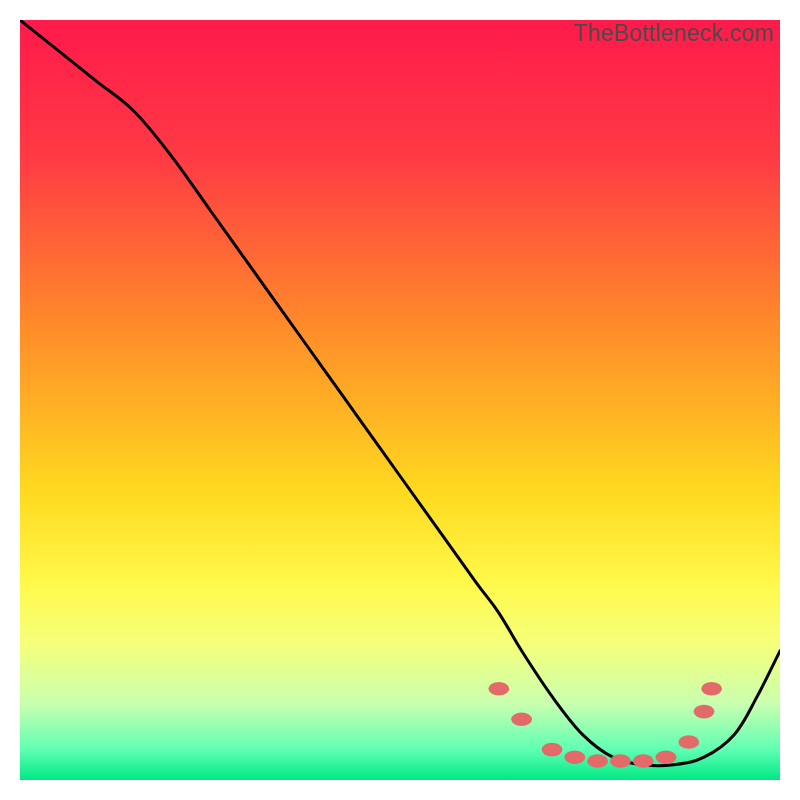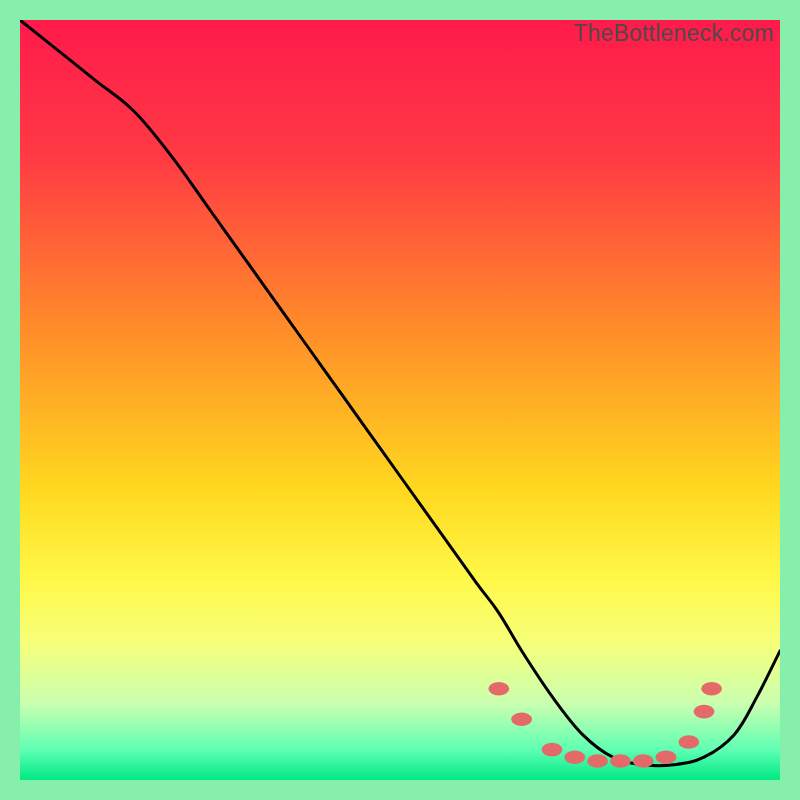--- a/index.html
+++ b/index.html
@@ -7,21 +7,21 @@
     padding: 0;
     width: 800px;
     height: 800px;
     background: #000;
     overflow: hidden;
     font-family: Arial, Helvetica, sans-serif;
   }
   .outer {
     width: 800px;
     height: 800px;
-    background: #86efac;
+    background: #ffffff;
     position: relative;
   }
   .plot {
     position: absolute;
     left: 20px;
     top: 20px;
     width: 760px;
     height: 760px;
     overflow: hidden;
   }

